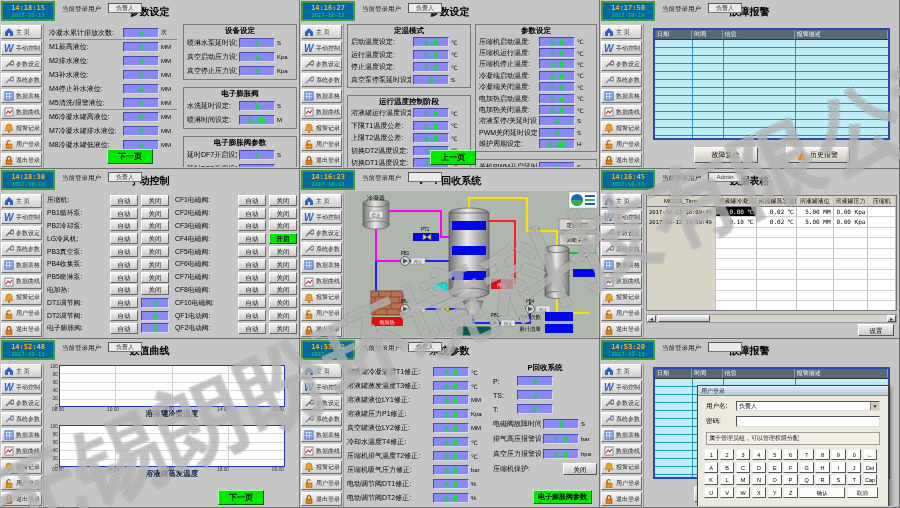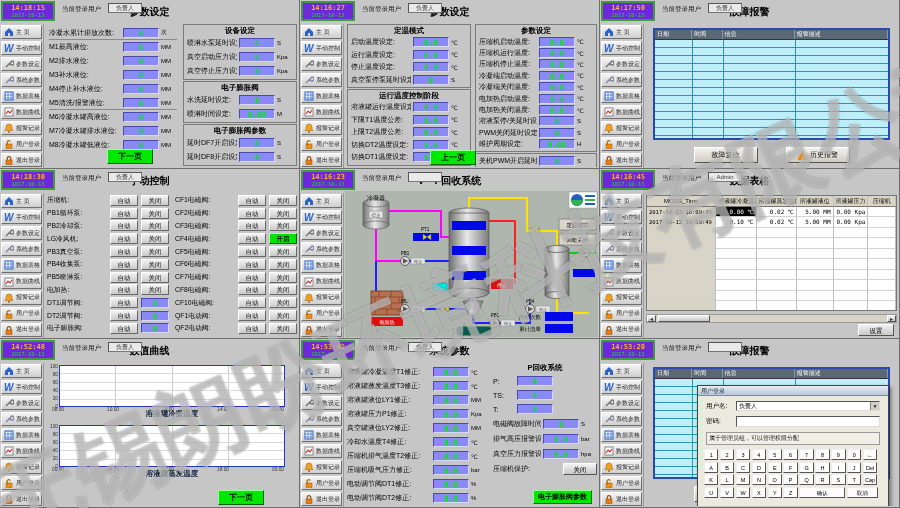--- a/index.html
+++ b/index.html
@@ -2,42 +2,42 @@
 <html><head>
 <meta charset="utf-8">
 <style>
   html,body{margin:0;padding:0;background:#888;}
   *{box-sizing:border-box;font-family:"Liberation Sans","DejaVu Sans",sans-serif;}
   #stage{position:relative;width:900px;height:508px;background:#9a9a9a;display:grid;
     grid-template-columns:300px 300px 300px;grid-template-rows:169px 170px 169px;overflow:hidden;}
   .panel{position:relative;background:#c6c6c6;border-right:1px solid #6e6e6e;border-bottom:1px solid #6e6e6e;overflow:hidden;}
   
   .topbar{position:absolute;left:0;top:0;right:0;height:22px;}
-  .clock{position:absolute;left:1px;top:1px;width:54px;height:20px;background:#6d28d9;border:2px solid #3f9a3f;
+  .clock{position:absolute;left:1px;top:1px;width:54px;height:20px;background:#0369a1;border:2px solid #3f9a3f;
     display:flex;flex-direction:column;align-items:center;justify-content:center;line-height:1;}
   .clock .t{color:#ffb020;font:bold 7px "DejaVu Sans Mono",monospace;}
   .clock .d{color:#19e219;font:5.5px "DejaVu Sans Mono",monospace;}
   .usr{position:absolute;left:62px;top:5px;font-size:6.5px;color:#111;}
   .usrbox{position:absolute;left:108px;top:3px;width:34px;height:10px;background:#e9e9e9;border:1px solid #777;
     border-top-color:#555;border-left-color:#555;font-size:6px;text-align:center;line-height:9px;color:#333;}
   .ptitle{position:absolute;left:0;right:0;top:5px;text-align:center;font-size:10px;font-weight:bold;color:#000;}
   
   .sidebar{position:absolute;left:0;top:24px;bottom:0;width:44px;padding:1px 1px;background:#cicccc;background:#c9c9c9;
     display:flex;flex-direction:column;gap:2px;border-right:1px solid #9a9a9a;}
   .sbtn{flex:1;display:flex;align-items:center;gap:2px;padding:0 2px;background:linear-gradient(#f4f4f4,#cfcfcf);
     border:1px solid;border-color:#fff #6f6f6f #6f6f6f #fff;font-size:6px;color:#222;cursor:pointer;overflow:hidden;white-space:nowrap;}
   .sbtn .ic{width:10px;height:10px;flex:0 0 10px;display:inline-flex;}
   
   .content{position:absolute;left:45px;top:22px;right:1px;bottom:1px;overflow:hidden;}
   .prow{display:flex;align-items:center;height:14px;gap:2px;}
   .plabel{flex:1;font-size:7px;color:#000;white-space:nowrap;overflow:hidden;}
   .val{width:36px;height:10px;flex:0 0 36px;background:#8a8af6;border:1px solid;border-color:#4a4aa8 #d8d8ff #d8d8ff #4a4aa8;
     color:#00e818;font:bold 7.5px "DejaVu Sans Mono",monospace;text-align:center;line-height:9px;}
   .punit{width:16px;flex:0 0 16px;font-size:6px;color:#000;}
-  .gbox{border:1px solid #7a7a7a;padding:1px 3px;margin-bottom:1px;background:#c6c6c6;}
+  .gbox{border:1px solid #7a7a7a;padding:1px 3px;margin-bottom:7px;background:#c6c6c6;}
   .gtitle{text-align:center;font-size:7.5px;font-weight:bold;height:10px;}
   .navbtn{position:absolute;background:#00e800;border:1px solid;border-color:#9aff9a #006000 #006000 #9aff9a;
     color:#000;font-size:8px;font-weight:bold;text-align:center;padding:1px 10px;cursor:pointer;}
   .sep{border-bottom:1px solid #8a8a8a;}
   
   .mrow{display:flex;align-items:center;height:12.8px;gap:3px;}
   .mlabel{flex:1;font-size:6.8px;white-space:nowrap;overflow:hidden;}
   .mbtn{width:28px;height:11px;flex:0 0 28px;background:linear-gradient(#f2f2f2,#cacaca);border:1px solid;
     border-color:#fff #666 #666 #fff;font-size:6.5px;text-align:center;line-height:10px;cursor:pointer;color:#111;}
   .mbtn.on{background:#00e400;border-color:#aaffaa #005500 #005500 #aaffaa;font-weight:bold;}

